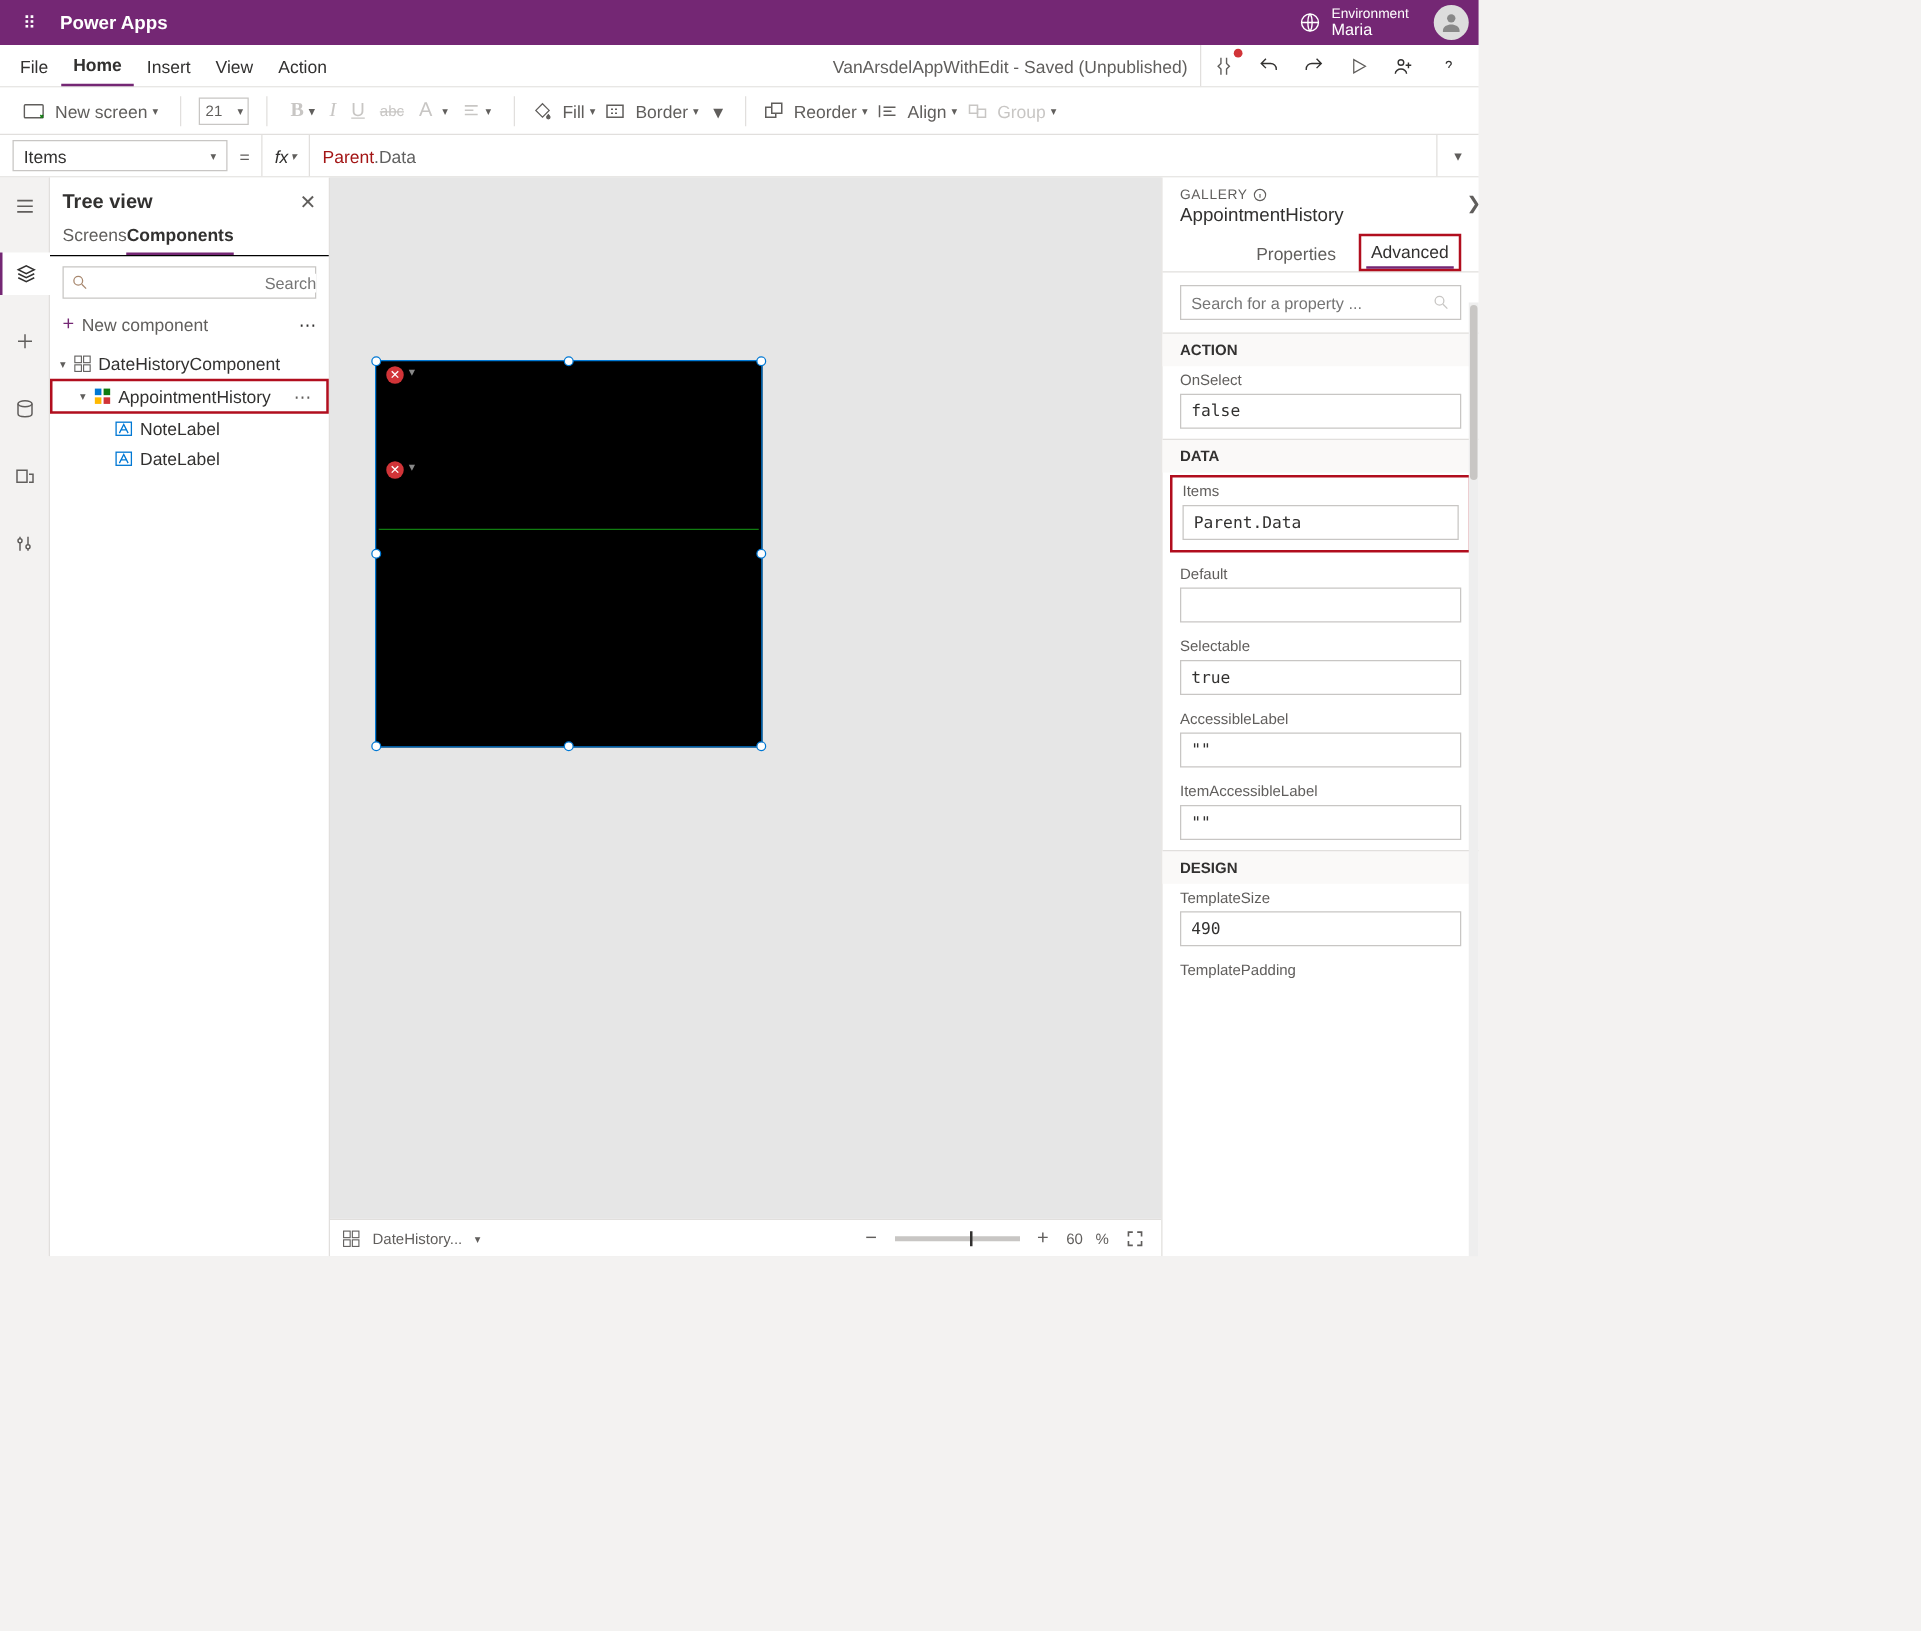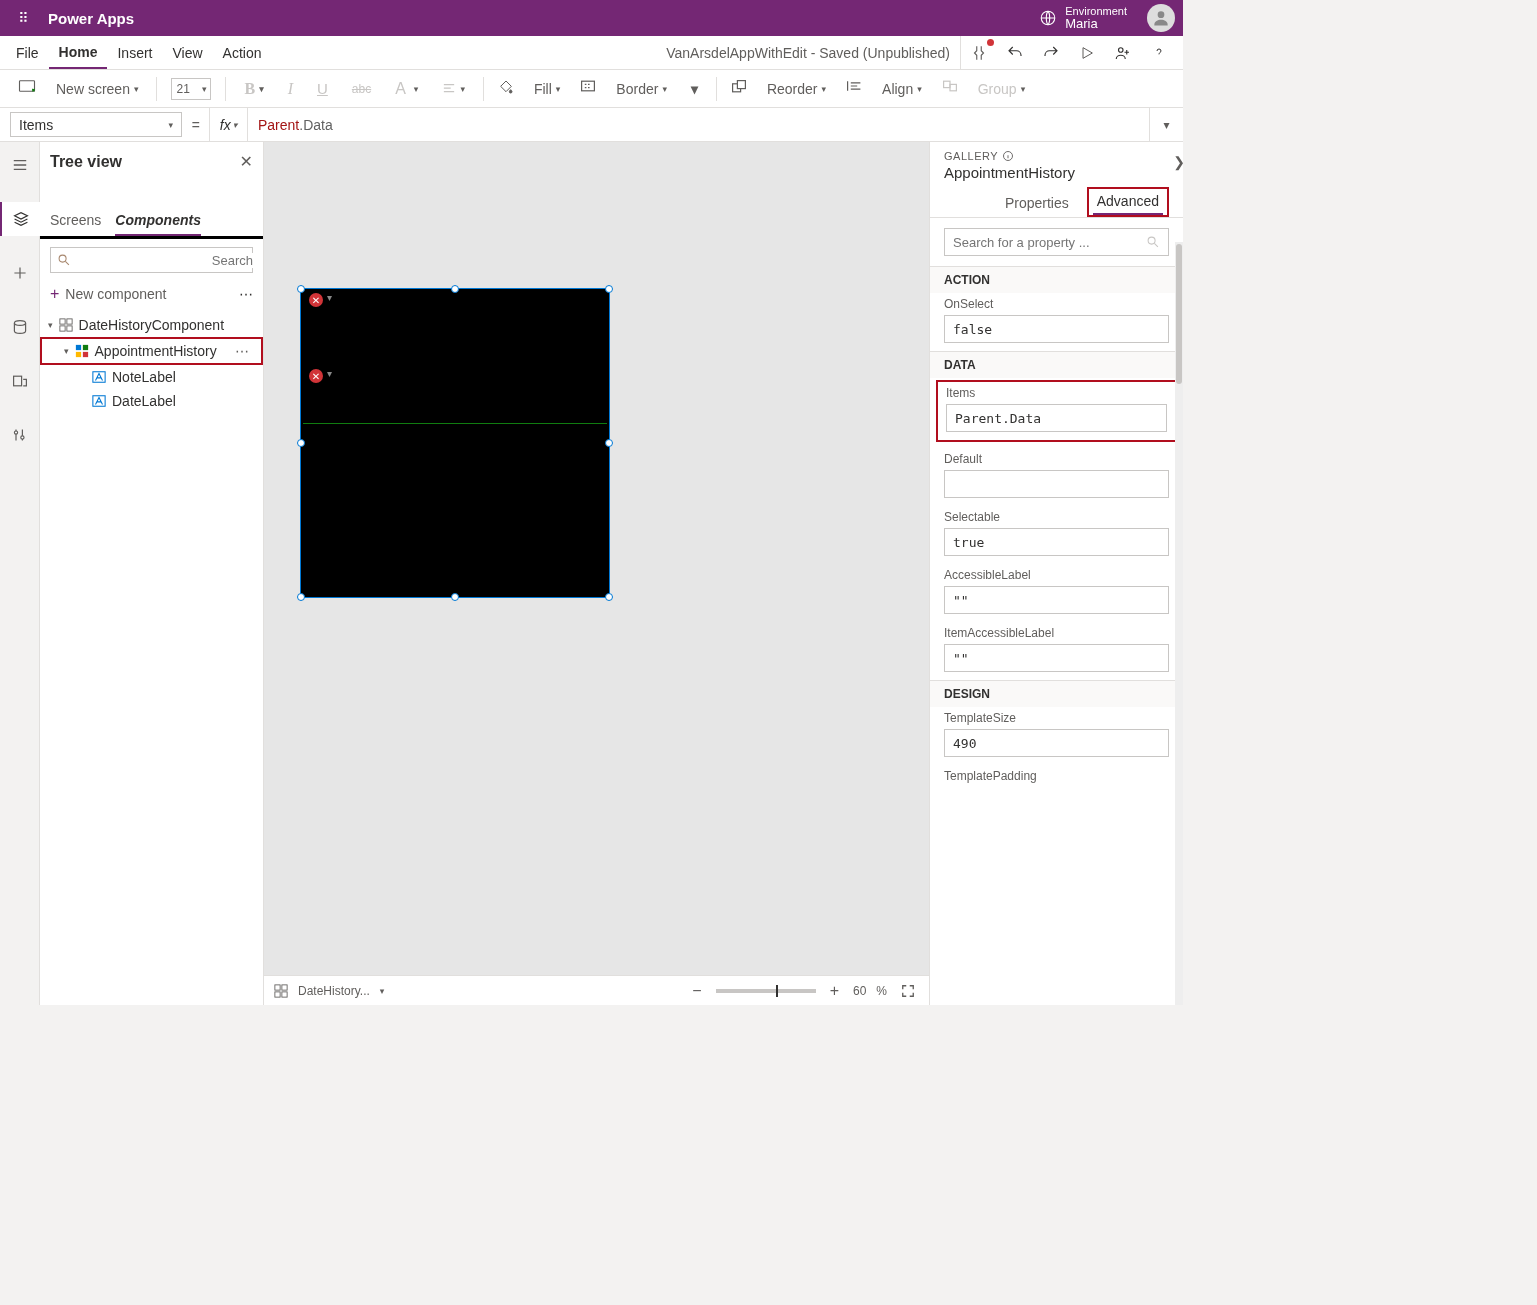--- a/index.html
+++ b/index.html
@@ -15,44 +15,44 @@
 .avatar svg { width: 20px; height: 20px; fill: #888; }
 .menubar { height: 34px; background: #fff; border-bottom: 1px solid #e1dfdd; display: flex; align-items: stretch; padding: 0 6px; }
 .menubar .menu-item { padding: 0 10px; display: flex; align-items: center; cursor: pointer; color: #323130; font-size: 14px; }
 .menubar .menu-item.active { font-weight: 600; border-bottom: 2px solid #742774; }
 .saved-status { margin-left: auto; display: flex; align-items: center; padding-right: 10px; color: #605e5c; }
 .right-actions { display: flex; align-items: center; border-left: 1px solid #e1dfdd; }
 .right-actions .icon-btn { width: 36px; height: 34px; display: flex; align-items: center; justify-content: center; cursor: pointer; }
 .health-icon { position: relative; }
 .health-dot { position: absolute; top: 3px; right: 3px; width: 7px; height: 7px; background: #d13438; border-radius: 50%; }
 .ribbon { height: 38px; background: #fff; border-bottom: 1px solid #e1dfdd; display: flex; align-items: center; padding: 0 10px; gap: 4px; color: #605e5c; }
-.ribbon .rgroup { display: flex; gap: 16px; padding: 0 8px; }
+.ribbon .rgroup { display: flex; align-items: center; gap: 4px; padding: 0 8px; }
 .ribbon .divider { width: 1px; height: 24px; background: #e1dfdd; margin: 0 2px; }
 .fontsize-box { width: 40px; height: 22px; border: 1px solid #c8c6c4; padding: 0 4px; font-size: 12px; background: #fff; display: flex; align-items: center; justify-content: space-between; }
 .chev-down { font-size: 9px; color: #605e5c; }
 .ribbon-btn { display: flex; align-items: center; gap: 4px; padding: 2px 4px; cursor: pointer; }
 .ribbon-btn.disabled, .ribbon .disabled { color: #c8c6c4; }
 .formula-row { height: 34px; background: #fff; border-bottom: 1px solid #e1dfdd; display: flex; align-items: stretch; }
 .prop-select { width: 172px; border: 1px solid #c8c6c4; margin: 4px 0 4px 10px; padding: 0 8px; display: flex; align-items: center; justify-content: space-between; cursor: pointer; }
 .eq { width: 28px; display: flex; align-items: center; justify-content: center; font-style: italic; color: #605e5c; border-right: 1px solid #e1dfdd; }
 .fx { width: 38px; display: flex; align-items: center; justify-content: center; font-style: italic; border-right: 1px solid #e1dfdd; }
 .formula-input { flex: 1; padding: 0 10px; display: flex; align-items: center; font-family: Consolas, monospace; font-size: 14px; }
 .formula-input .tok1 { color: #a31515; }
 .formula-input .tok2 { color: #616161; }
 .formula-expand { width: 34px; border-left: 1px solid #e1dfdd; display: flex; align-items: center; justify-content: center; cursor: pointer; }
 .workspace { display: flex; height: calc(100% - 36px - 34px - 38px - 34px); }
 .rail { width: 40px; background: #f3f2f1; border-right: 1px solid #e1dfdd; display: flex; flex-direction: column; align-items: center; padding-top: 6px; gap: 20px; }
 .rail .rail-btn { width: 40px; height: 34px; display: flex; align-items: center; justify-content: center; cursor: pointer; color: #605e5c; }
 .rail .rail-btn.active { border-left: 2px solid #742774; background: #fff; }
 .tree-panel { width: 224px; background: #fff; border-right: 1px solid #e1dfdd; display: flex; flex-direction: column; }
 .tree-header { display: flex; align-items: center; justify-content: space-between; padding: 10px 10px 0 10px; }
 .tree-title { font-size: 16px; font-weight: 600; }
-.tree-tabs { display: flex; gap: 14px; padding: 8px 10px 0 10px; border-bottom: 3px solid #000000; margin-top: 33px; }
+.tree-tabs { display: flex; padding: 8px 10px 0 10px; border-bottom: 1px solid #000000; }
 .tree-tab { padding-bottom: 6px; cursor: pointer; color: #605e5c; }
-.tree-tab.active { color: #323130; font-weight: 600; border-bottom: 2px solid #742774; font-style: italic; }
+.tree-tab.active { color: #323130; font-weight: 600; border-bottom: 2px solid #742774; }
 .search-box { margin: 8px 10px; height: 26px; border: 1px solid #c8c6c4; display: flex; align-items: center; padding: 0 6px; gap: 6px; }
 .search-box input { border: none; outline: none; flex: 1; font-size: 13px; text-align: right; }
 .new-component-row { display: flex; align-items: center; justify-content: space-between; padding: 4px 10px 8px 10px; }
 .new-component { display: flex; align-items: center; gap: 6px; cursor: pointer; color: #605e5c; }
 .tree-list { padding: 2px 0; }
 .tree-item { display: flex; align-items: center; gap: 6px; padding: 4px 8px; cursor: pointer; }
 .tree-item .more { margin-left: auto; color: #605e5c; padding-right: 4px; visibility: hidden; }
 .tree-item.selected { border: 2px solid #b10e1e; }
 .tree-item.selected .more { visibility: visible; }
 .indent-1 { padding-left: 8px; }

